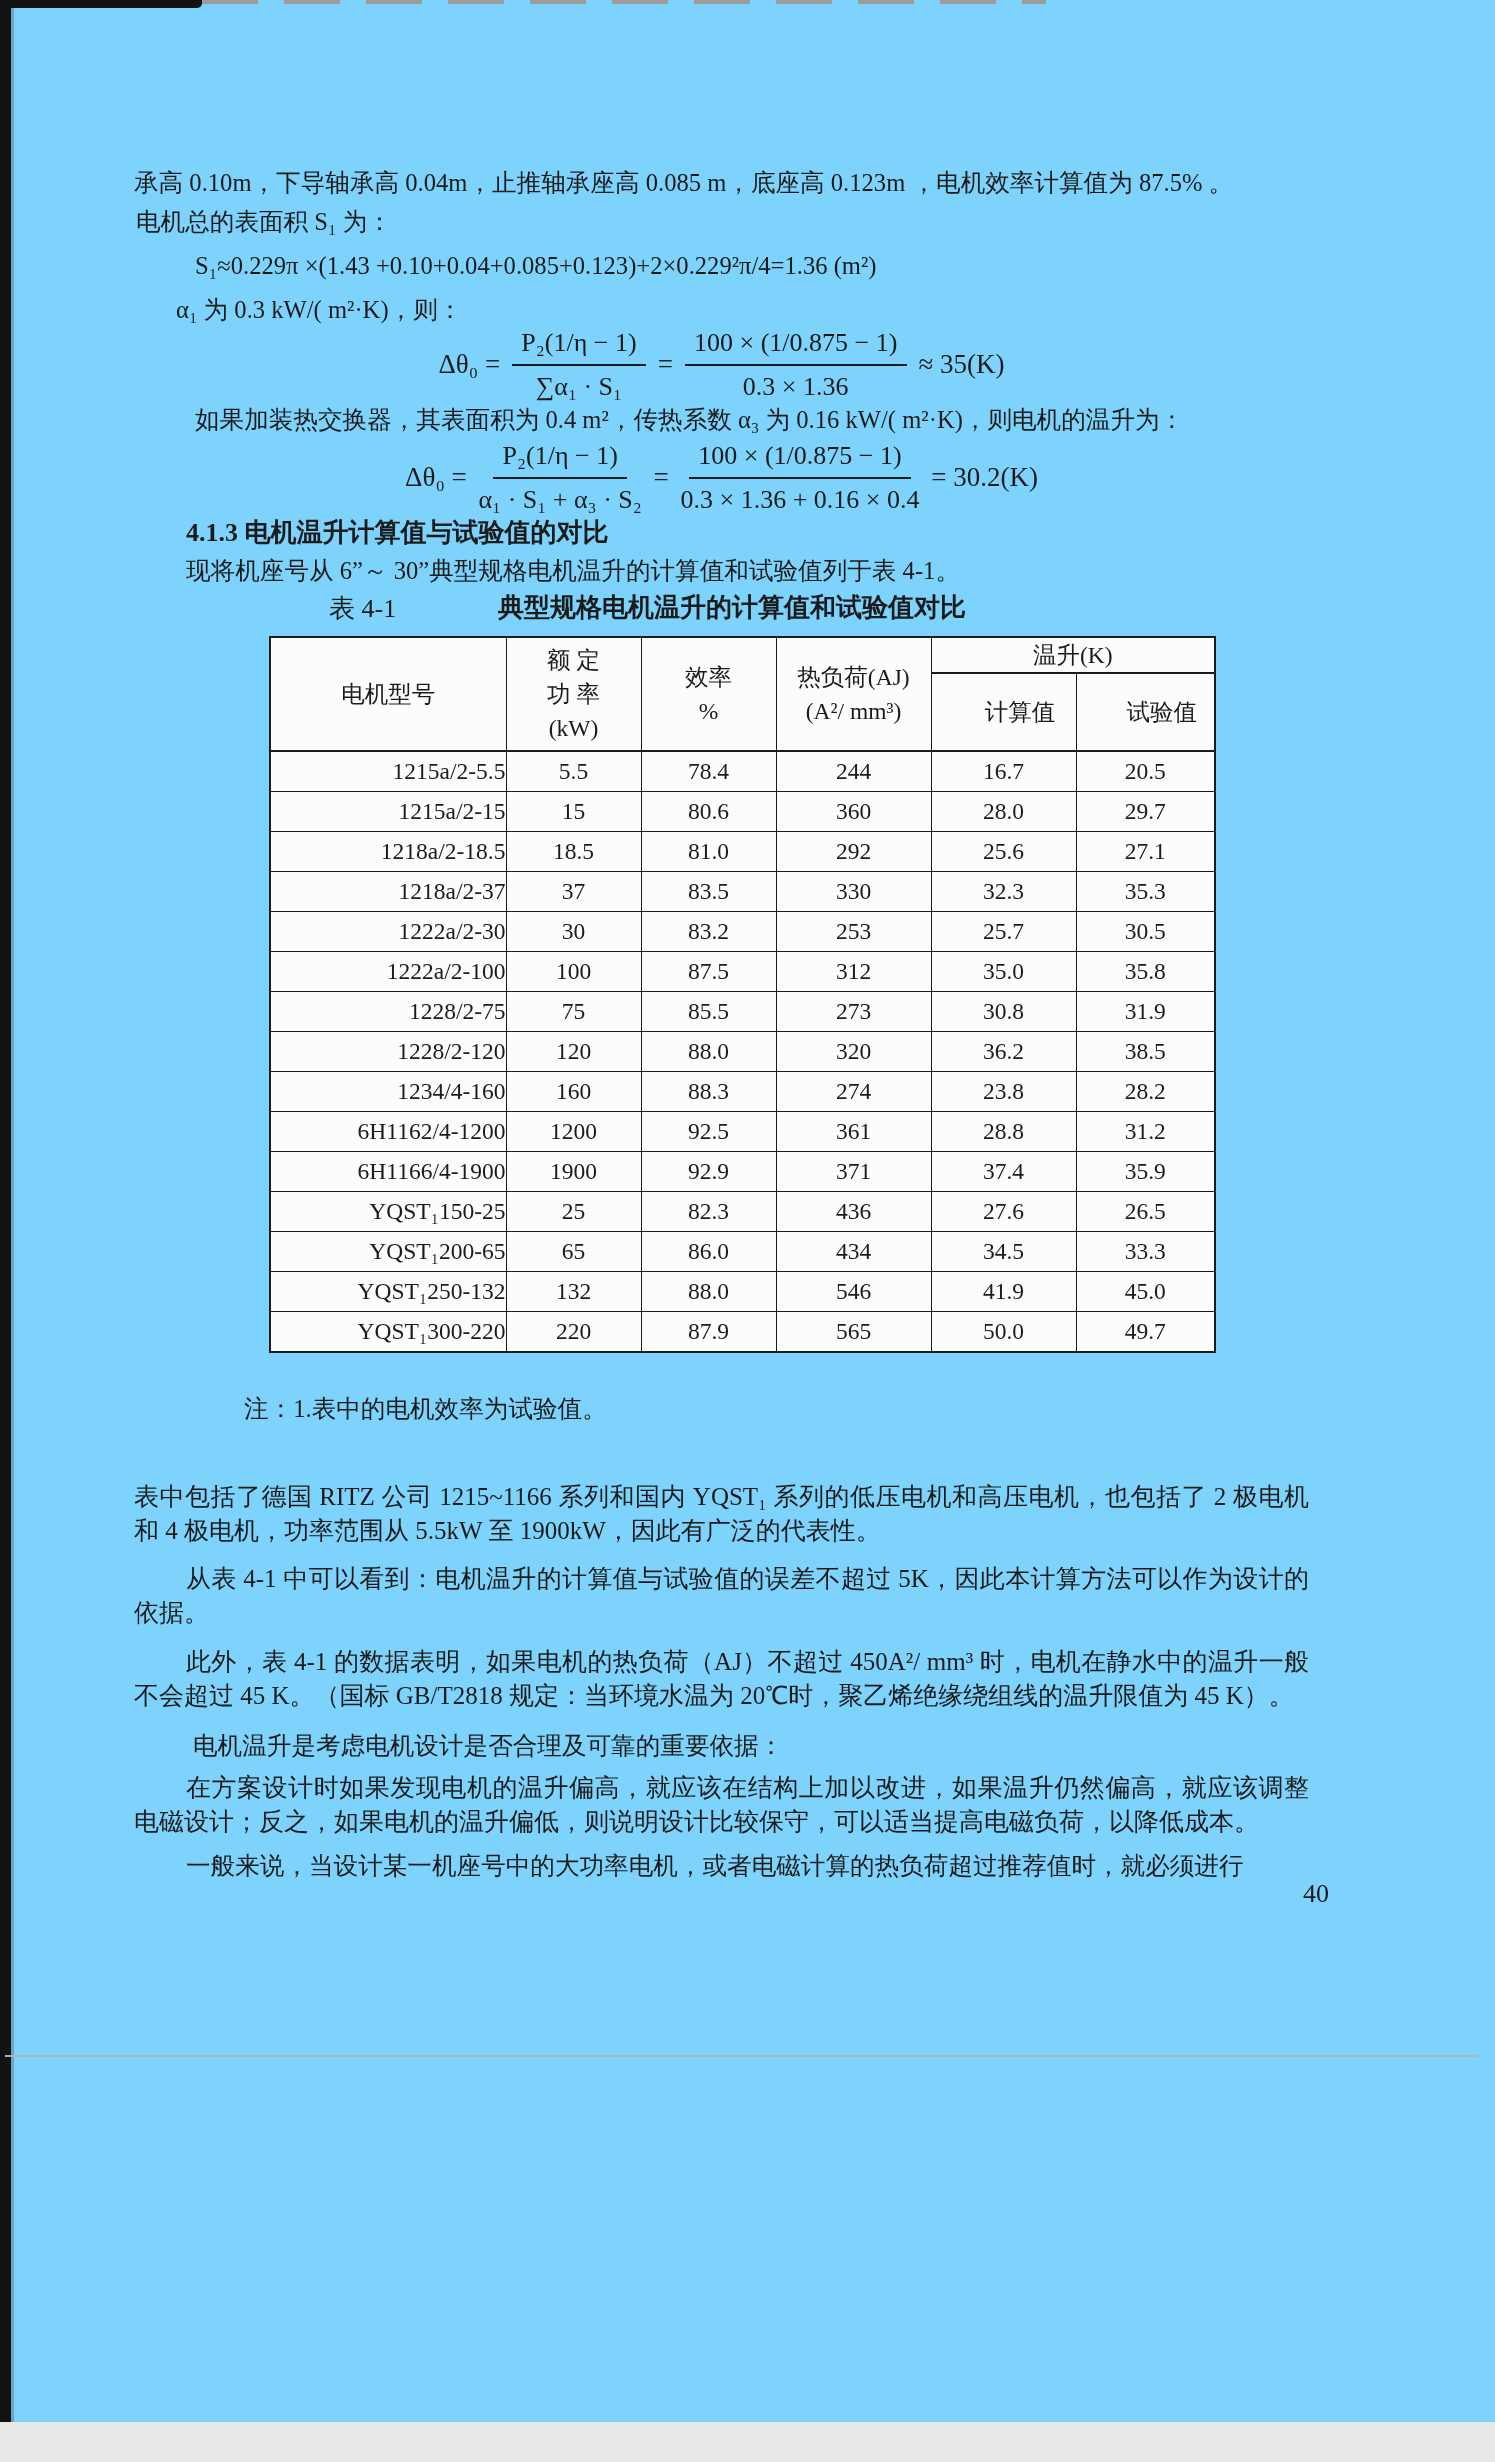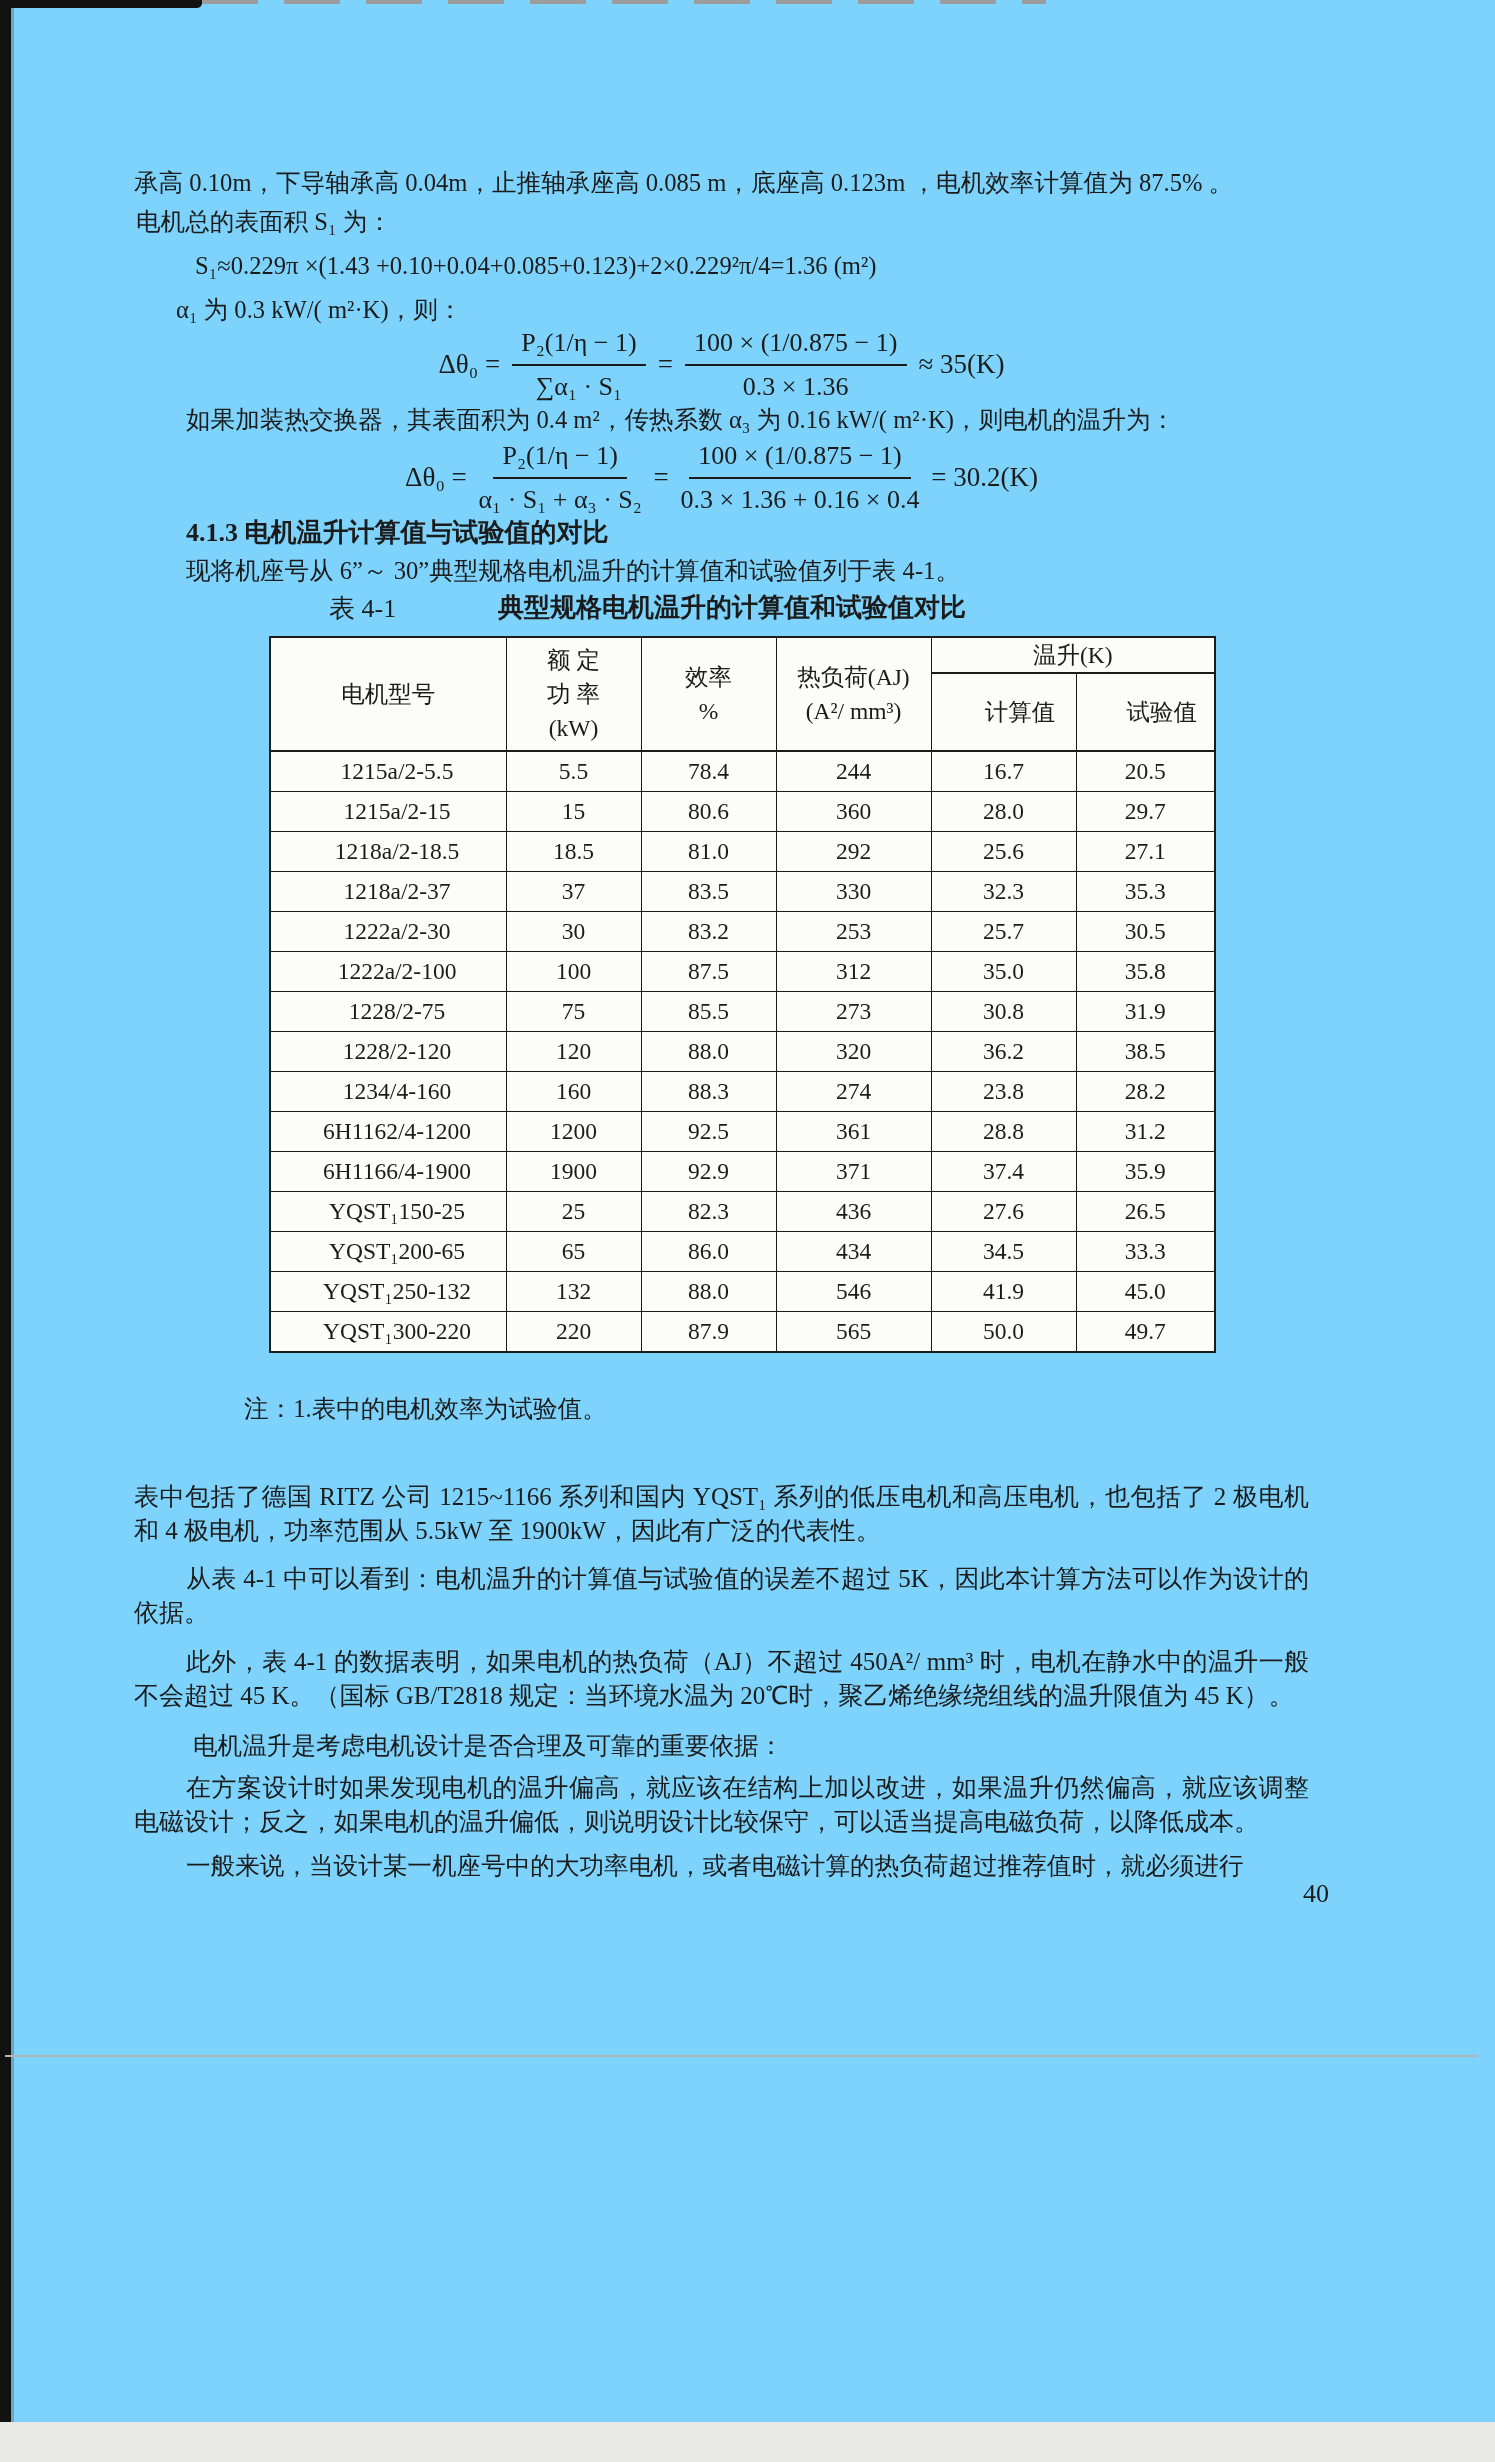--- a/index.html
+++ b/index.html
@@ -40,21 +40,21 @@
   table.motor th,table.motor td{
     border:1.2px solid #1b1b1b;font-weight:normal;text-align:center;
     padding:0;overflow:hidden;
   }
   table.motor{border:2.3px solid #1b1b1b;}
   table.motor td{border-top-width:1.8px;border-bottom-width:1.8px;height:39px;}
   table.motor thead tr.grp th{height:34px;}
   table.motor thead tr.sub th{height:76px;border-top-width:1.8px;padding-left:33px;}
   table.motor thead th{border-bottom-width:2.3px;}
   table.motor thead tr.grp th[rowspan]{border-bottom-width:2.3px;}
-  table.motor td.model{text-align:center;padding-left:17.6px;}
+  table.motor td.model{text-align:right;padding-left:17.6px;}
   .hlines div{line-height:34px;}
 </style>
 </head>
 <body>
 
 <div class="page">
 
   <div class="abs edge-left"></div>
   <div class="abs edge-left-soft"></div>
   <div class="abs edge-top-solid"></div>
@@ -73,21 +73,21 @@
       <span class="den">∑α₁ · S₁</span>
     </span>
     <span>=</span>
     <span class="frac">
       <span class="num">100 × (1/0.875 − 1)</span>
       <span class="den">0.3 × 1.36</span>
     </span>
     <span>≈ 35(K)</span>
   </div>
 
-  <div class="abs t" style="left:186px;top:405px">如果加装热交换器，其表面积为 0.4 m²，传热系数 α₃ 为 0.16 kW/( m²·K)，则电机的温升为：</div>
+  <div class="abs t" style="left:195px;top:405px">如果加装热交换器，其表面积为 0.4 m²，传热系数 α₃ 为 0.16 kW/( m²·K)，则电机的温升为：</div>
 
   <div class="abs formula" style="top:441px">
     <span>Δθ₀ =</span>
     <span class="frac">
       <span class="num">P₂(1/η − 1)</span>
       <span class="den">α₁ · S₁ + α₃ · S₂</span>
     </span>
     <span>=</span>
     <span class="frac">
       <span class="num">100 × (1/0.875 − 1)</span>

